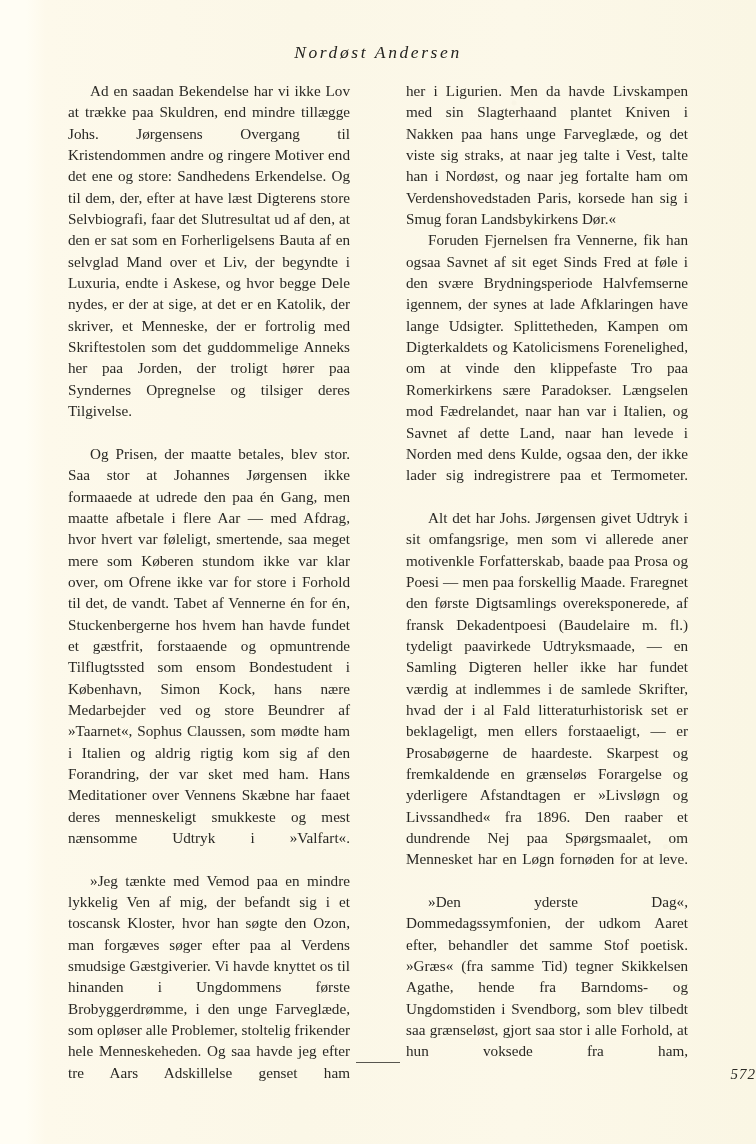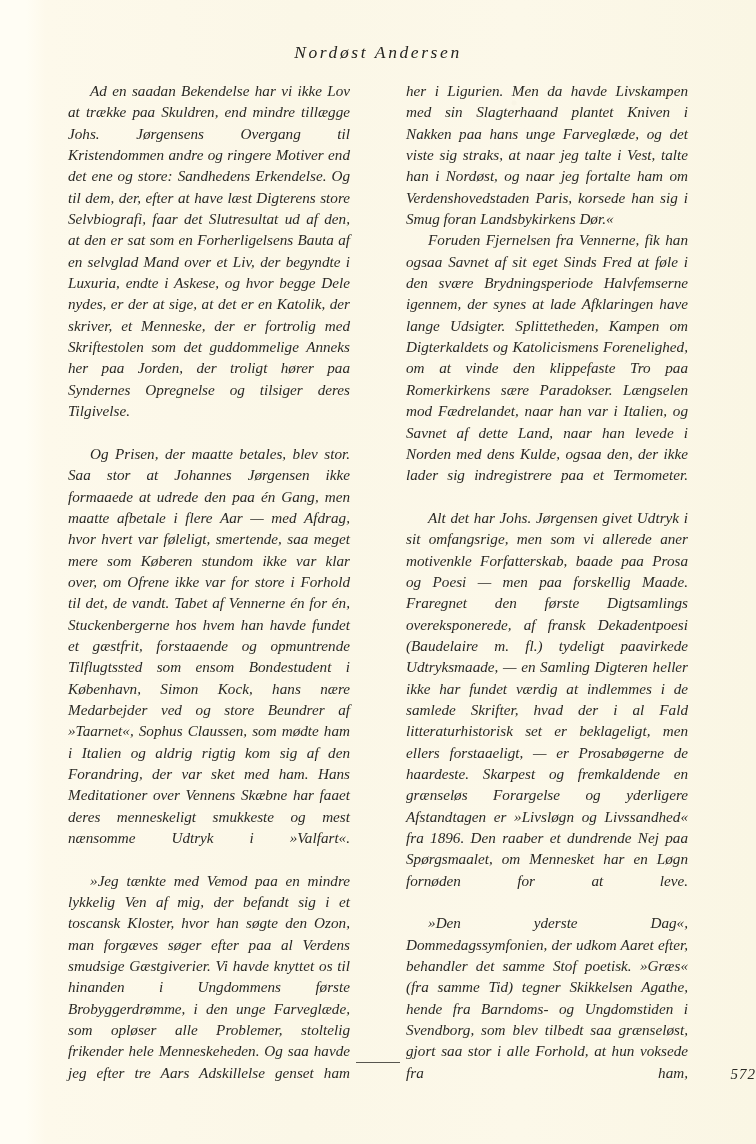--- a/index.html
+++ b/index.html
@@ -54,21 +54,20 @@
   }
 
   .columns {
     position: absolute;
     top: 80px;
     left: 68px;
     width: 620px;
     height: 975px;
     display: flex;
     gap: 16px;
-    font-style: italic;
   }
   .col {
     width: 290px;
     font-size: 15.2px;
     line-height: 21.35px;
     text-align: justify;
     text-justify: inter-word;
     hyphens: none;
     color: #292824;
   }

